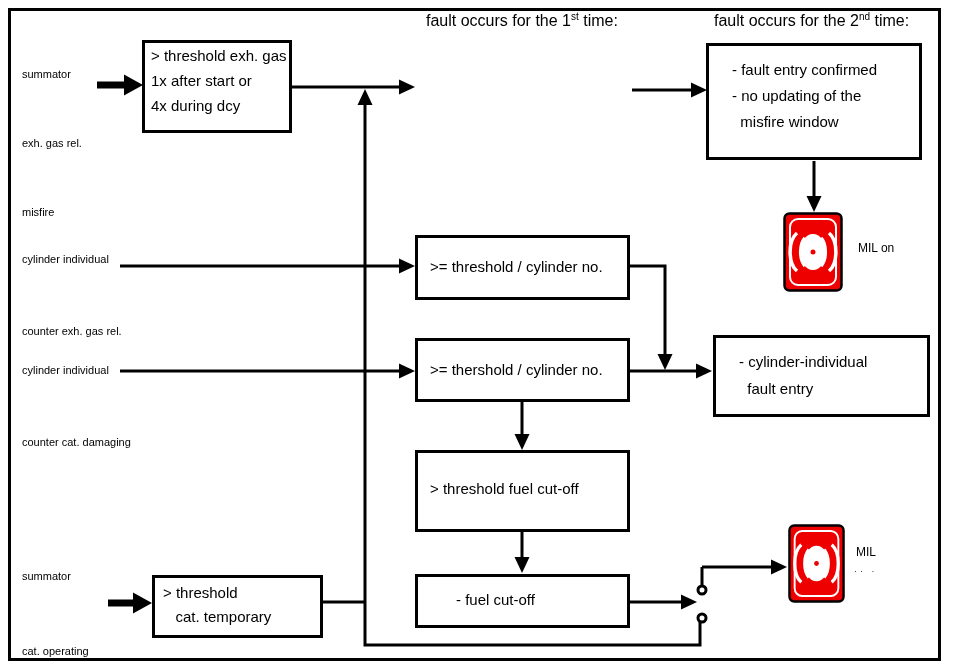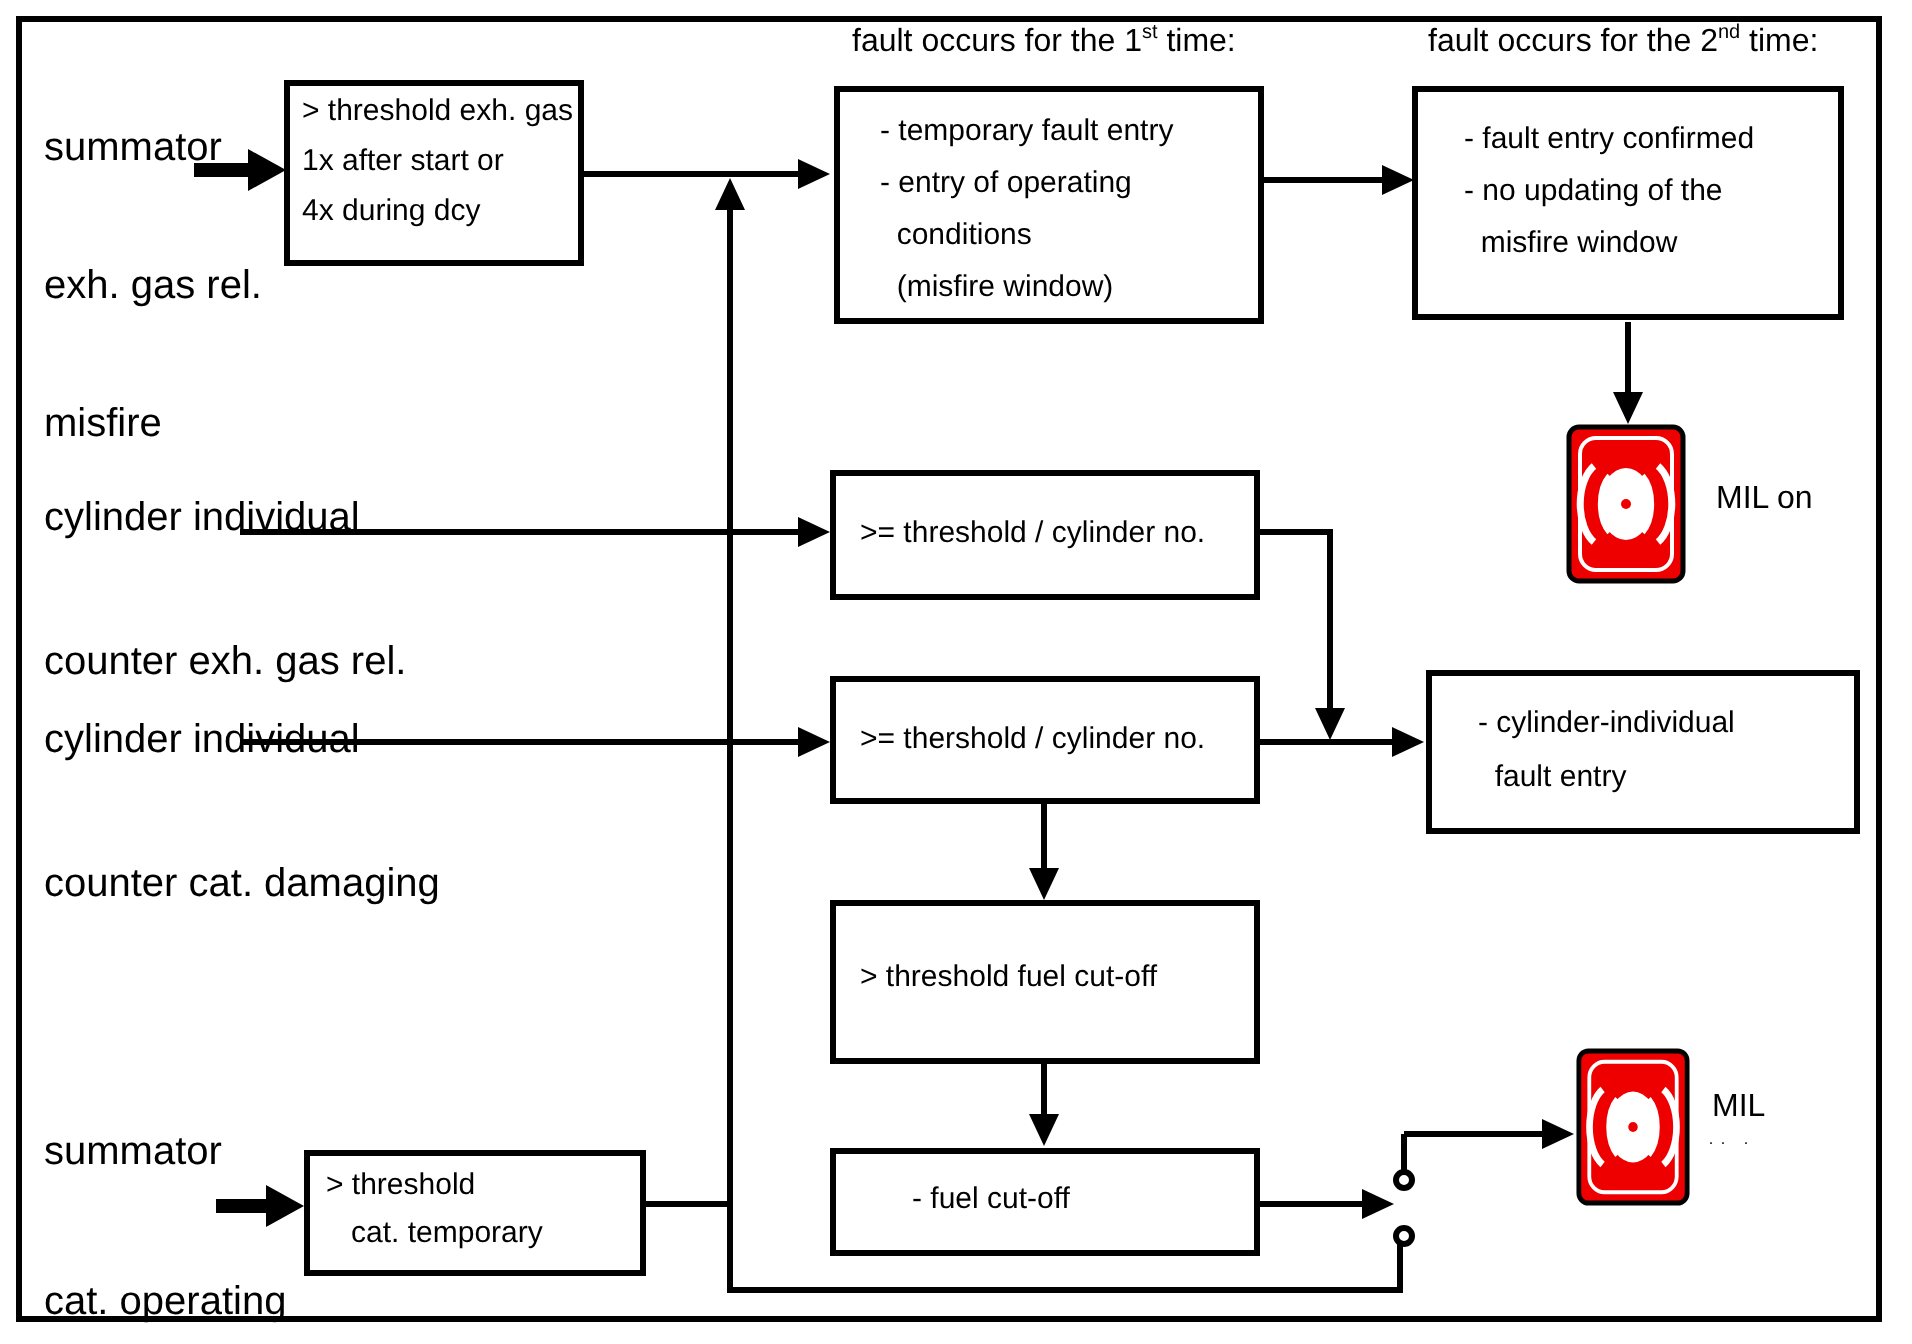--- a/index.html
+++ b/index.html
@@ -4,29 +4,29 @@
 <style>
   html,body{margin:0;padding:0;background:#fff;}
   .canvas{
     position:relative;width:956px;height:672px;background:#ffffff;
     font-family:"Liberation Sans","DejaVu Sans",sans-serif;color:#000;overflow:hidden;
   }
   .outer-border{
     position:absolute;left:8px;top:8px;width:927px;height:647px;
     border:3px solid #000;
   }
-  .lbl{position:absolute;font-size:20px;line-height:23px;white-space:pre;}
+  .lbl{position:absolute;font-size:11px;line-height:23px;white-space:pre;}
   .lbl div{white-space:pre;}
   .hdr{position:absolute;font-size:16px;white-space:pre;}
   .hdr sup{font-size:10px;}
   .box{position:absolute;border:3px solid #000;background:#fff;box-sizing:border-box;}
   .box div{white-space:pre;font-size:15px;}
   .conn{position:absolute;left:0;top:0;width:956px;height:672px;pointer-events:none;}
   .milwrap{position:absolute;}
-  .mil-label{position:absolute;font-size:16px;white-space:pre;}
+  .mil-label{position:absolute;font-size:12px;white-space:pre;}
   .mil-clip{position:absolute;font-size:9px;color:#222;letter-spacing:3px;white-space:pre;}
 </style>
 </head>
 <body>
 
 <div class="canvas">
 
   <div class="outer-border"></div>
 
   <div class="lbl" style="left:22px;top:17px;">
@@ -55,26 +55,20 @@
   <div class="hdr" style="left:426px;top:11px;"><span>fault occurs for the 1</span><sup>st</sup><span> time:</span></div>
 
   <div class="hdr" style="left:714px;top:11px;"><span>fault occurs for the 2</span><sup>nd</sup><span> time:</span></div>
 
   <div class="box" style="left:142px;top:40px;width:150px;height:93px;padding:0 0 0 6px;line-height:25px;">
     <div>&gt; threshold exh. gas</div>
     <div>1x after start or</div>
     <div>4x during dcy</div>
   </div>
 
-  <div class="box" style="left:417px;top:43px;width:215px;height:119px;padding:7px 0 0 20px;line-height:26px;">
-    <div>- temporary fault entry</div>
-    <div>- entry of operating</div>
-    <div>  conditions</div>
-    <div>  (misfire window)</div>
-  </div>
 
   <div class="box" style="left:706px;top:43px;width:216px;height:117px;padding:11px 0 0 23px;line-height:26px;">
     <div>- fault entry confirmed</div>
     <div>- no updating of the</div>
     <div>  misfire window</div>
   </div>
 
   <div class="box" style="left:415px;top:338px;width:215px;height:64px;padding:20px 0 0 12px;">
     <div>&gt;= thershold / cylinder no.</div>
   </div>

